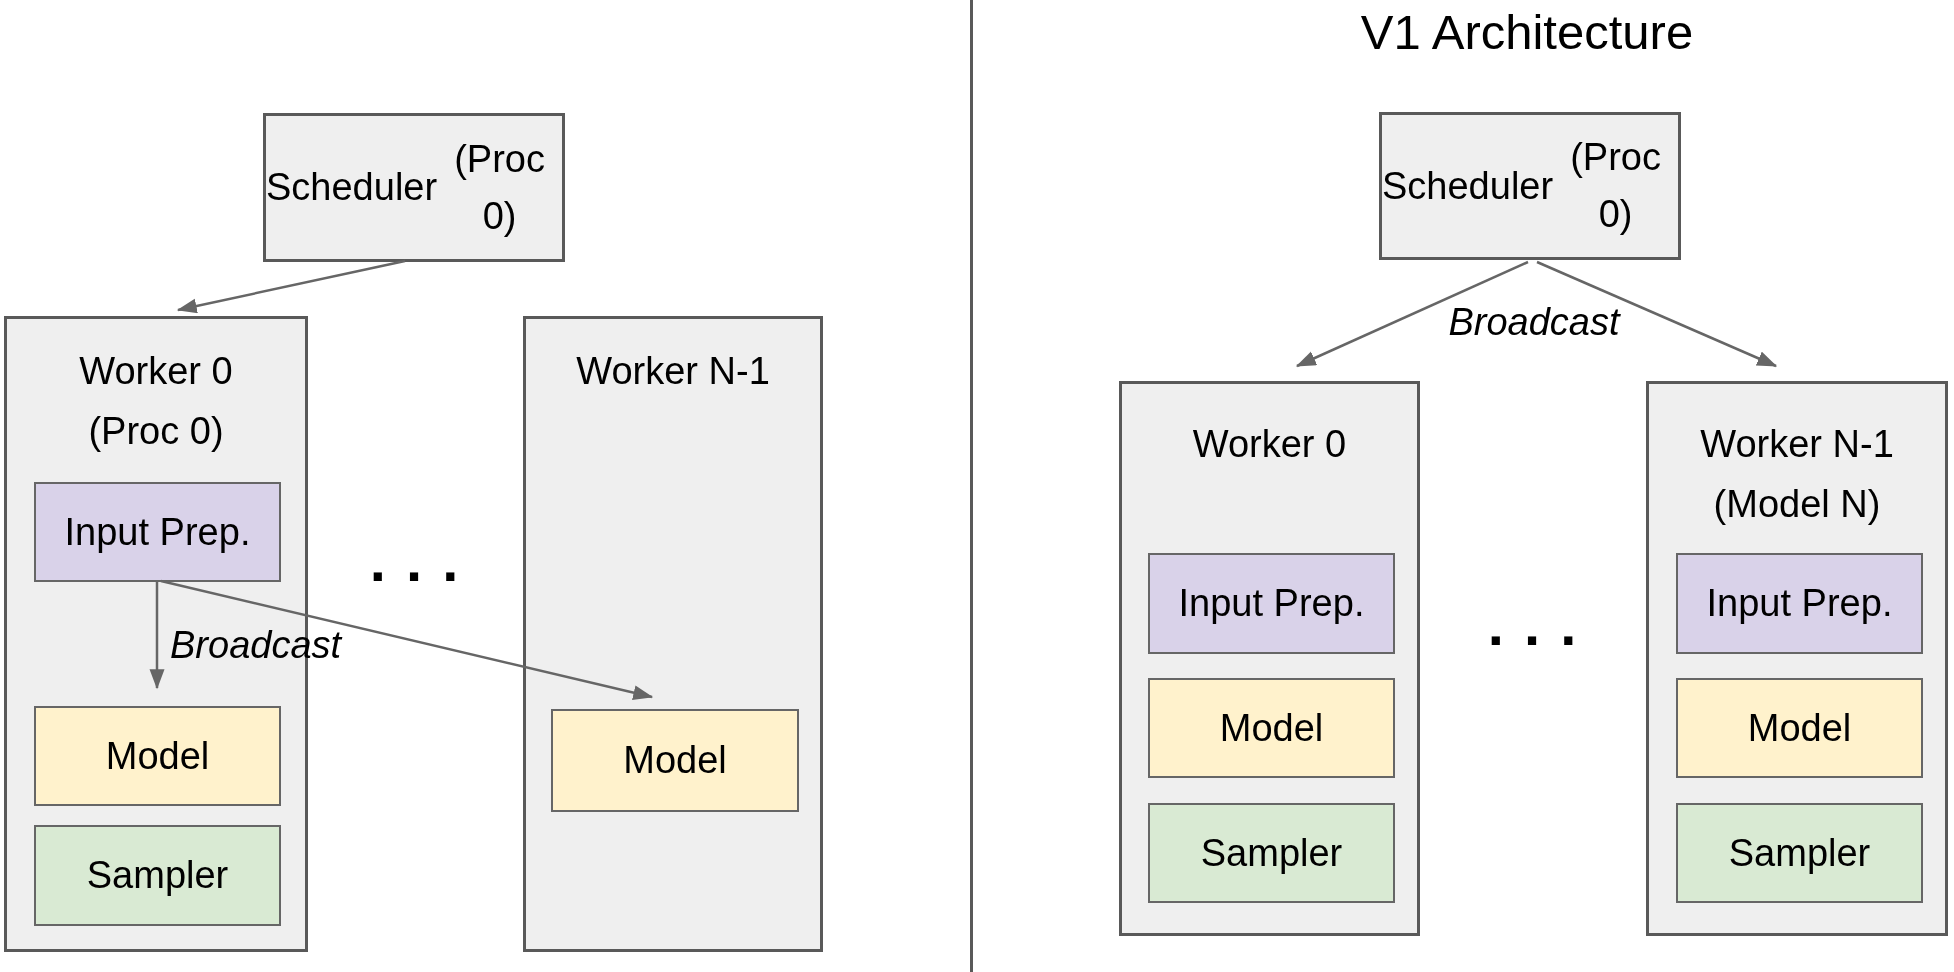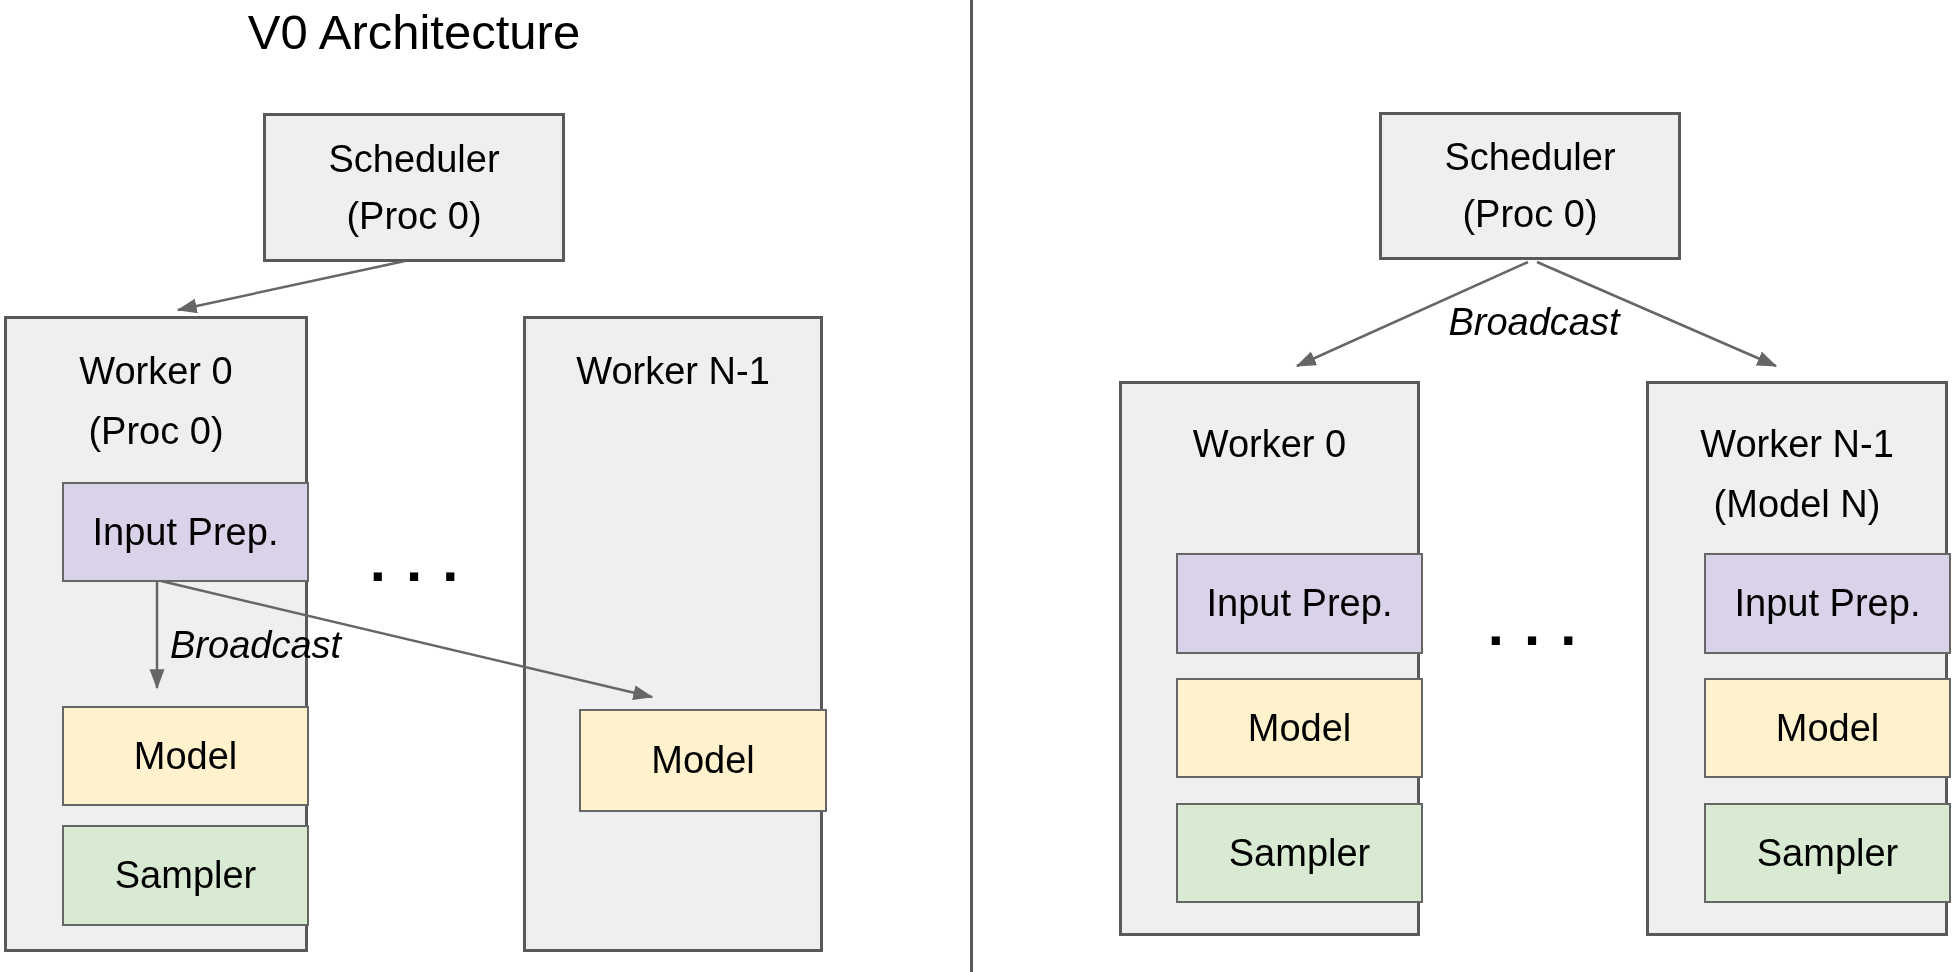--- a/index.html
+++ b/index.html
@@ -12,32 +12,32 @@
   }
   .panel-title {
     position:absolute; font-size:49px; text-align:center; white-space:nowrap;
   }
   .container-box {
     position:absolute; box-sizing:border-box;
     background:var(--container-fill,#efefef);
     border:3px solid var(--container-border,#595959);
   }
   .scheduler-box {
-    display:flex; flex-direction:column; align-items:center; justify-content:center;
+    display:flex; flex-direction:row; align-items:center; justify-content:center;
     font-size:38px; line-height:57px; text-align:center;
   }
   .worker-title {
     position:absolute; left:0; right:0; text-align:center;
     font-size:38px; line-height:60px;
   }
   .component {
     position:absolute; box-sizing:border-box;
     border:2px solid var(--component-border,#666666);
     display:flex; align-items:center; justify-content:center;
-    font-size:38px; text-align:center;margin-left:28px;
+    font-size:38px; text-align:center;
   }
   .comp-input   { background:var(--input-prep-fill,#d9d2e9); }
   .comp-model   { background:var(--model-fill,#fff2cc); }
   .comp-sampler { background:var(--sampler-fill,#d9ead3); }
   .broadcast-label {
     position:absolute; font-size:38px; line-height:40px; white-space:nowrap; z-index:30;font-style:italic;
   }
   .dots {
     position:absolute; font-weight:700; font-size:58px; line-height:70px;
     text-align:center; letter-spacing:2px; white-space:nowrap; z-index:5;
@@ -50,21 +50,20 @@
     position:absolute; left:0; top:0; z-index:20; pointer-events:none;
   }
   svg.arrows line { stroke:var(--arrow,#666666); stroke-width:2.5; }
   svg.arrows marker path { fill:var(--arrow,#666666); }
 </style>
 </head>
 <body>
 
 <div class="canvas">
 
-  <div class="panel-title" style="left:134px; top:4px; width:560px;">V0 Architecture</div>
 
   <div class="container-box scheduler-box" style="left:263px; top:113px; width:302px; height:149px;">
     <div>Scheduler</div>
     <div>(Proc 0)</div>
   </div>
 
   <div class="container-box" style="left:4px; top:316px; width:304px; height:636px;">
     <div class="worker-title" style="top:22px;">
       <div>Worker 0</div>
       <div>(Proc 0)</div>
@@ -80,20 +79,21 @@
     </div>
     <div class="component comp-model" style="left:25px; top:390px; width:248px; height:103px;">Model</div>
   </div>
 
   <div class="broadcast-label" style="left:170px; top:625px;">Broadcast</div>
 
   <div class="dots" style="left:305px; top:526px; width:220px;">. . .</div>
 
   <div class="divider" style="left:970px;"></div>
 
+  <div class="panel-title" style="left:1247px; top:4px; width:560px;">V1 Architecture</div>
 
   <div class="container-box scheduler-box" style="left:1379px; top:112px; width:302px; height:148px;">
     <div>Scheduler</div>
     <div>(Proc 0)</div>
   </div>
 
   <div class="broadcast-label" style="left:1424px; top:302px; width:220px; text-align:center;">Broadcast</div>
 
   <div class="container-box" style="left:1119px; top:381px; width:301px; height:555px;">
     <div class="worker-title" style="top:30px;">

